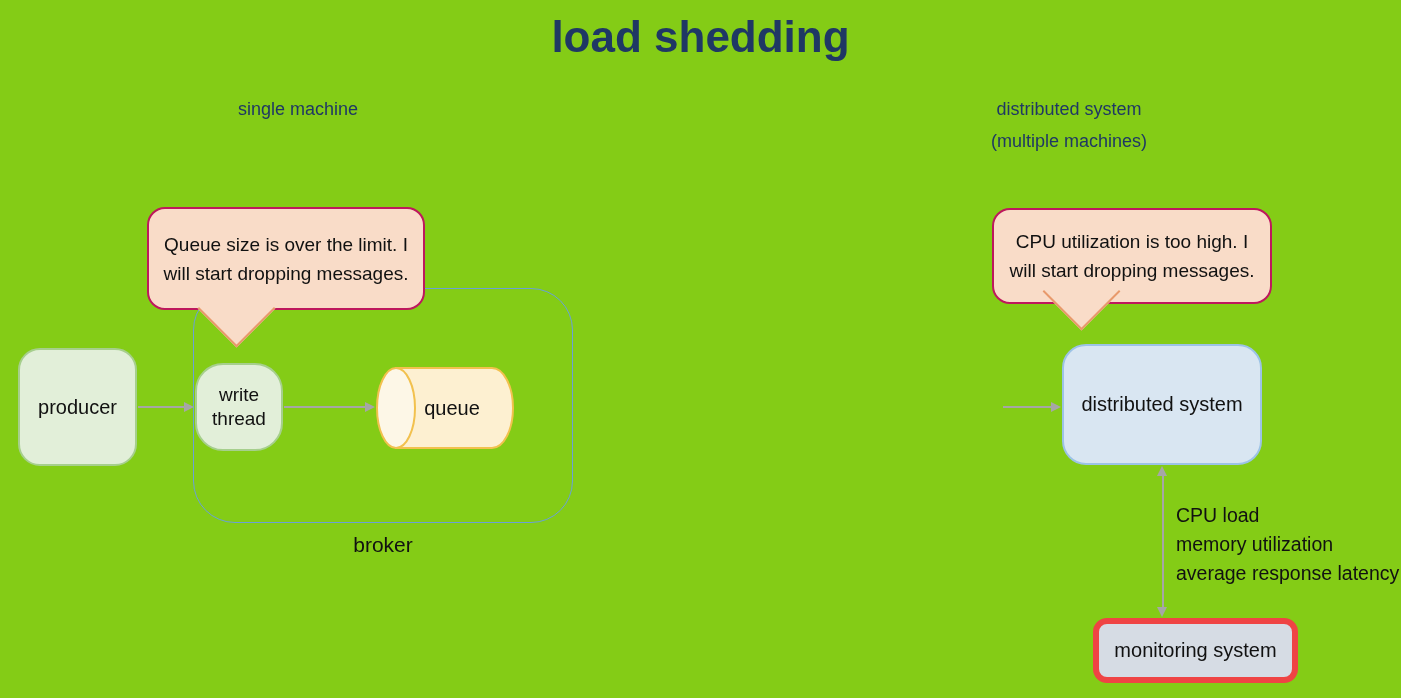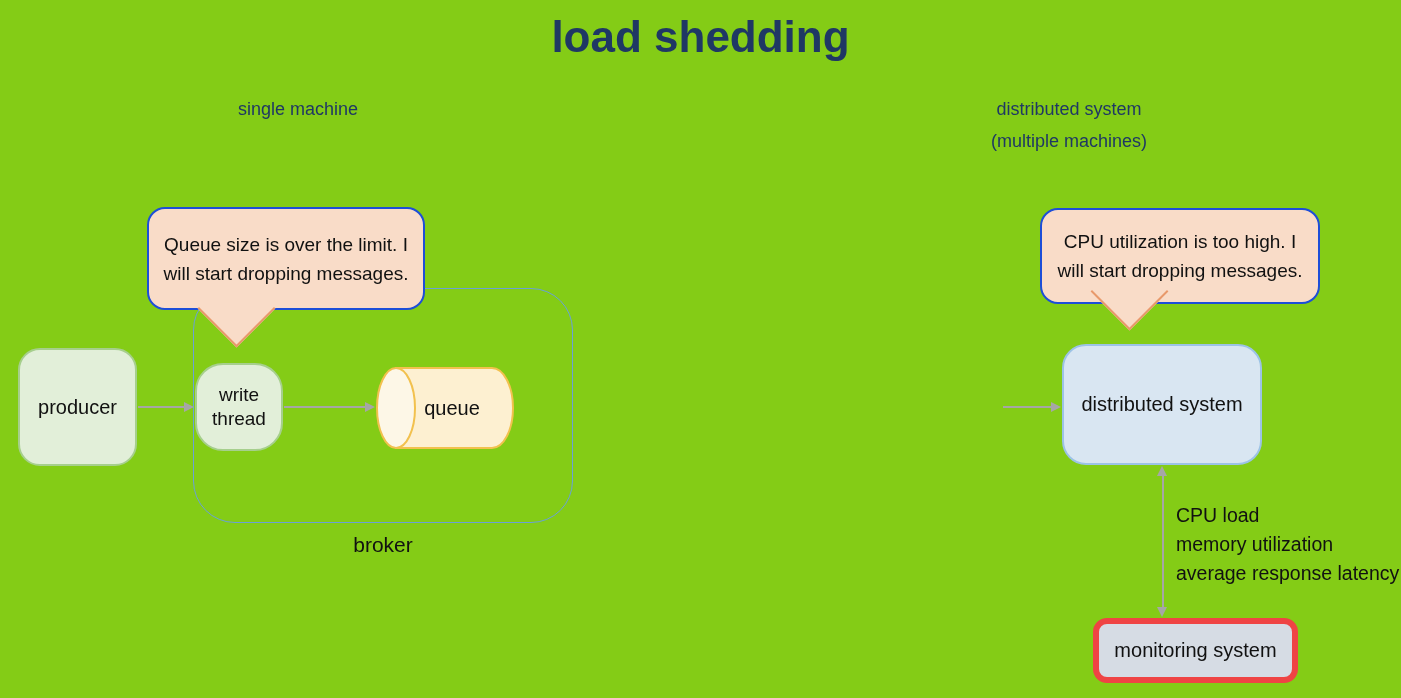--- a/index.html
+++ b/index.html
@@ -88,35 +88,35 @@
     left: 0; top: 0; width: 140px; height: 82px;
     display: flex; align-items: center; justify-content: center;
     padding-left: 12px; box-sizing: border-box;
     font-size: 20px; color: #111111;
   }
 
   
   .bubble {
     position: absolute;
     background: #f9dcc8;
-    border: 2px solid #1d4ed8;
+    border: 2px solid #be185d;
     border-radius: 18px;
     z-index: 5;
     box-sizing: border-box;
     display: flex;
     flex-direction: column;
     align-items: center;
     justify-content: center;
     font-size: 19px;
     line-height: 29px;
     color: #111111;
     text-align: center;
   }
   .bubble-1 { left: 147px;  top: 207px; width: 278px; height: 103px; }
-  .bubble-2 { left: 1040px; top: 208px; width: 280px; height: 96px; }
+  .bubble-2 { left: 992px; top: 208px; width: 280px; height: 96px; }
   .bubble-line { position: relative; z-index: 2; }
   .bubble-tail {
     position: absolute;
     width: 55px; height: 55px;
     background: #f9dcc8;
     border-right: 2px solid #e8996b;
     border-bottom: 2px solid #e8996b;
     transform: rotate(45deg);
     z-index: 1;
     box-sizing: border-box;

